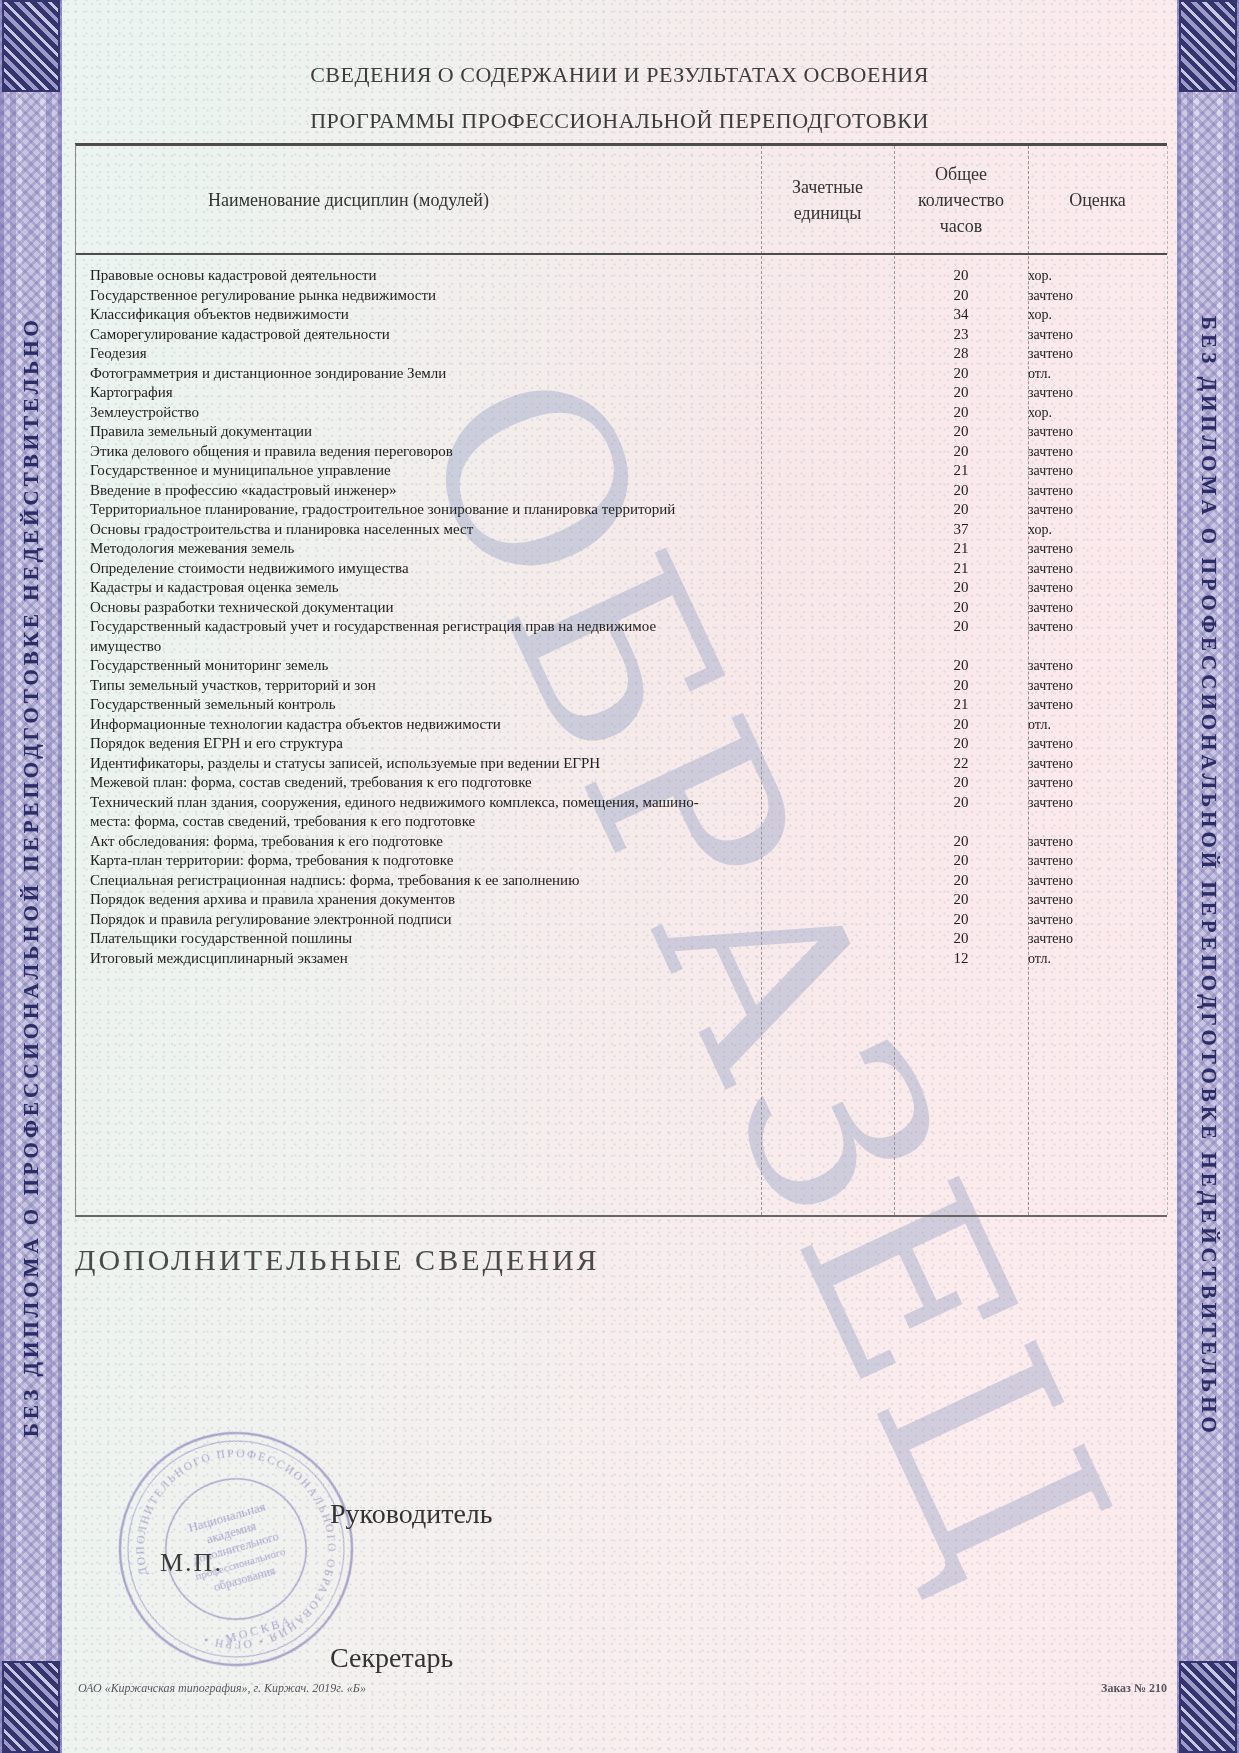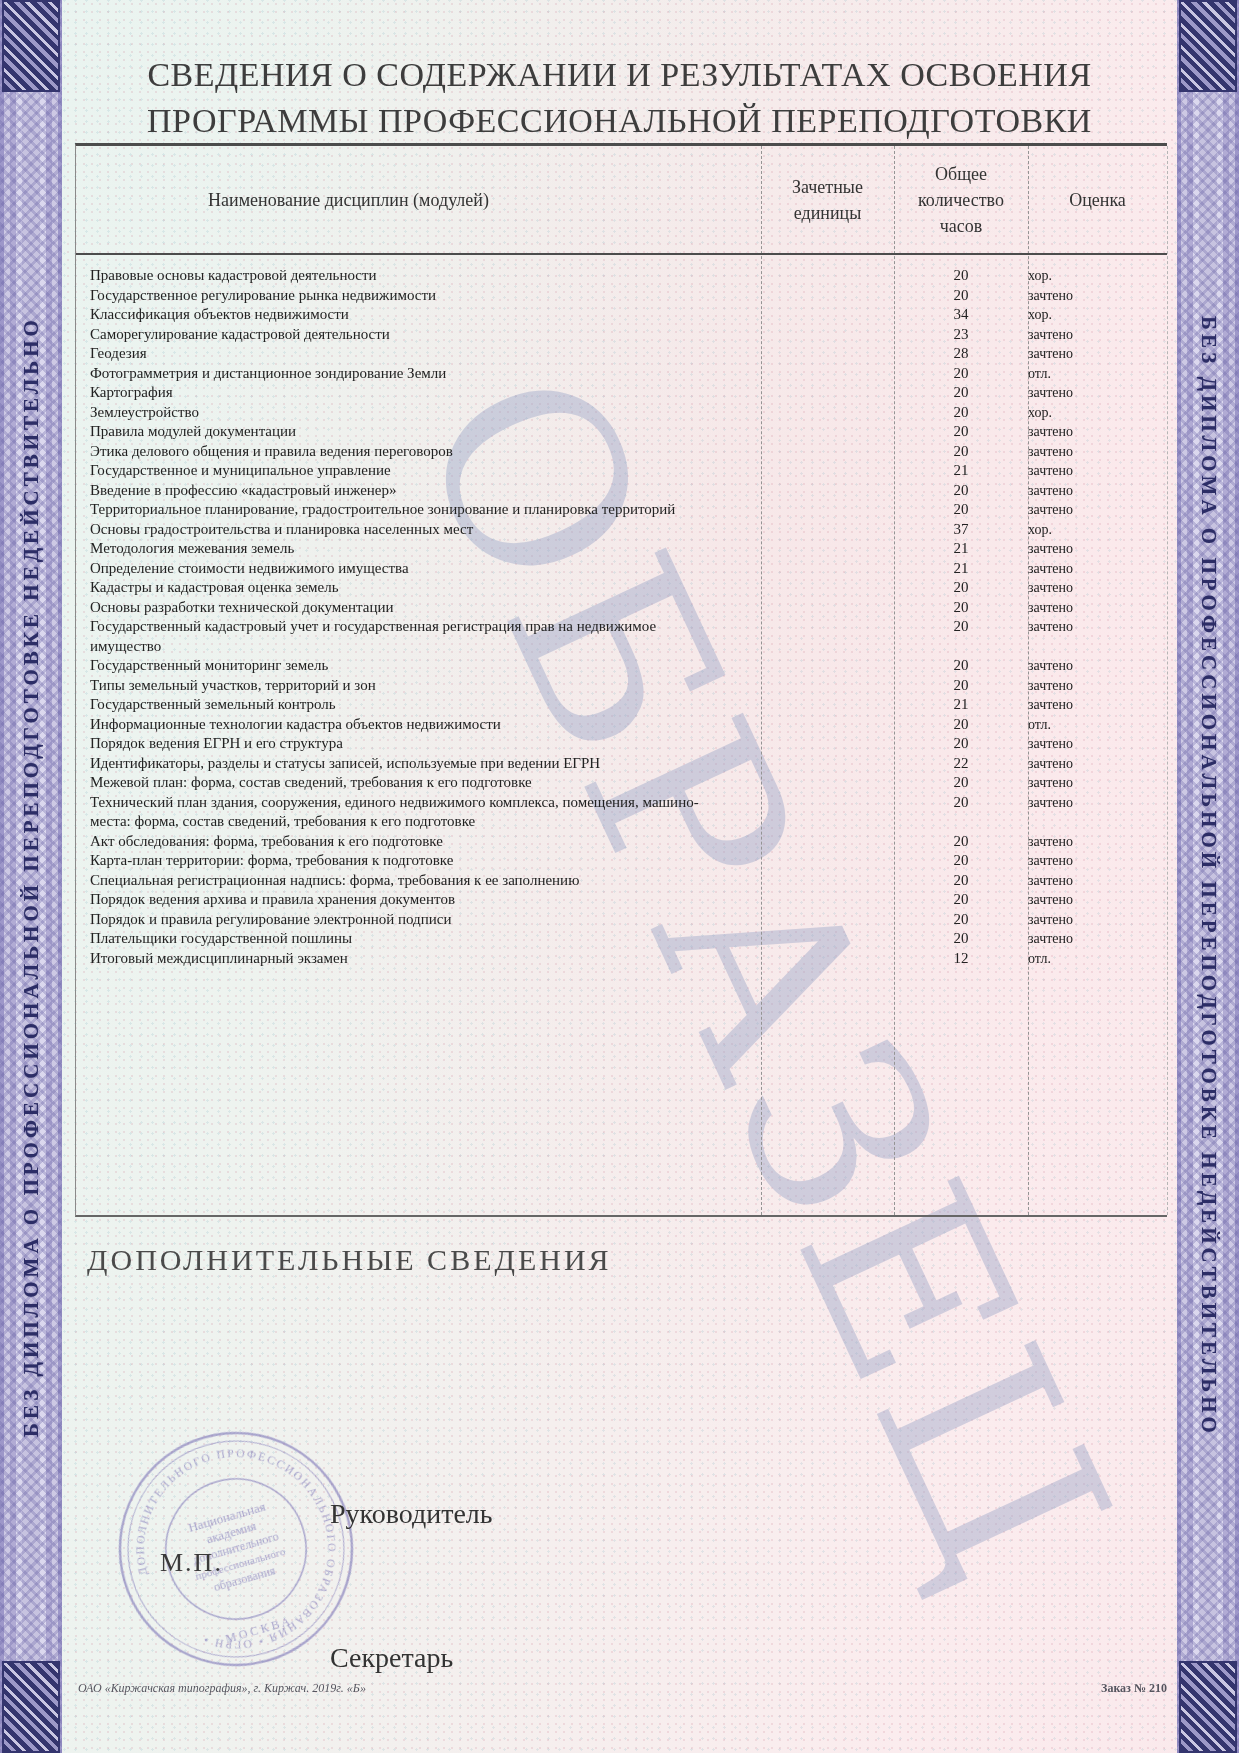--- a/index.html
+++ b/index.html
@@ -36,42 +36,42 @@
   .corner.top{top:0;} .corner.bottom{bottom:0;}
   .vtext{position:absolute;top:100px;bottom:100px;left:50%;writing-mode:vertical-rl;
     display:flex;align-items:center;justify-content:center;
     color:#2c2d66;font-weight:bold;font-size:21px;letter-spacing:4px;white-space:nowrap;
     text-shadow:0 0 1px rgba(44,45,102,0.5);}
   .strip.left .vtext{transform:translateX(-50%) rotate(180deg);}
   .strip.right .vtext{transform:translateX(-50%);}
 
   
   .title{position:absolute;left:62px;right:62px;top:52px;z-index:2;text-align:center;
-    color:#3d3d3d;font-size:34px;line-height:46px;letter-spacing:0.5px;}
+    color:#3d3d3d;font-size:22px;line-height:46px;letter-spacing:0.5px;}
 
   
   .tbl{position:absolute;left:75px;top:143px;width:1092px;height:1074px;z-index:2;
     border-top:3px solid #4c4c4c;border-bottom:2px solid #666;box-sizing:border-box;
     border-left:1px solid #8a8a8a;}
   .vline{position:absolute;top:0;bottom:0;border-left:1px dashed #949494;}
   .vline.v1{left:685px;} .vline.v2{left:818px;} .vline.v3{left:952px;}
   .vline.v4{left:1091px;border-left:1px dashed #b5b5b5;}
   .thead{position:absolute;top:0;left:0;right:0;height:109px;border-bottom:2px solid #4c4c4c;
     display:grid;grid-template-columns:685px 133px 134px 1fr;align-items:center;box-sizing:border-box;}
   .thead .hcell{text-align:center;font-size:18px;line-height:26px;color:#333;}
   .thead .h-name{padding-right:140px;}
   .thead .h-credits,.thead .h-hours{padding:0 10px;}
   .tbody{position:absolute;top:111px;left:0;right:0;padding-top:9px;}
   .trow{display:grid;grid-template-columns:685px 133px 134px 1fr;align-items:start;}
   .c-name{padding-left:14px;padding-right:32px;font-size:15px;line-height:19.5px;color:#222;}
   .c-hours{text-align:center;font-size:15px;line-height:19.5px;color:#222;}
   .c-grade{font-size:14px;line-height:19.5px;color:#222;}
 
   
-  .add-heading{position:absolute;left:75px;top:1243px;z-index:2;font-size:30px;letter-spacing:3px;color:#4a4a4a;margin-left:12px;}
+  .add-heading{position:absolute;left:75px;top:1243px;z-index:2;font-size:30px;letter-spacing:3px;color:#4a4a4a;}
   .sig-head{position:absolute;left:330px;top:1498px;z-index:4;font-size:28px;color:#333;}
   .sig-mp{position:absolute;left:160px;top:1548px;z-index:4;font-size:26px;letter-spacing:2px;color:#3a3a3a;}
   .sig-secretary{position:absolute;left:330px;top:1614px;z-index:4;font-size:28px;color:#333;margin-top:28px;}
 
   .stamp{position:absolute;left:112px;top:1425px;z-index:2;opacity:0.6;filter:blur(0.4px);
     transform:rotate(-16deg);}
   .stamp text{font-family:"Liberation Serif",serif;}
 
   .footer-printer{position:absolute;left:78px;top:1681px;z-index:2;font-size:12px;font-style:italic;color:#55555f;}
   .footer-order{position:absolute;right:72px;top:1681px;z-index:2;font-size:12px;color:#55555f;font-weight:bold;}
@@ -153,21 +153,21 @@
           <div class="c-hours">20</div>
           <div class="c-grade">зачтено</div>
         </div>
         <div class="trow">
           <div class="c-name">Землеустройство</div>
           <div class="c-cred"></div>
           <div class="c-hours">20</div>
           <div class="c-grade">хор.</div>
         </div>
         <div class="trow">
-          <div class="c-name">Правила модулей документации</div>
+          <div class="c-name">Правила земельный документации</div>
           <div class="c-cred"></div>
           <div class="c-hours">20</div>
           <div class="c-grade">зачтено</div>
         </div>
         <div class="trow">
           <div class="c-name">Этика делового общения и правила ведения переговоров</div>
           <div class="c-cred"></div>
           <div class="c-hours">20</div>
           <div class="c-grade">зачтено</div>
         </div>

